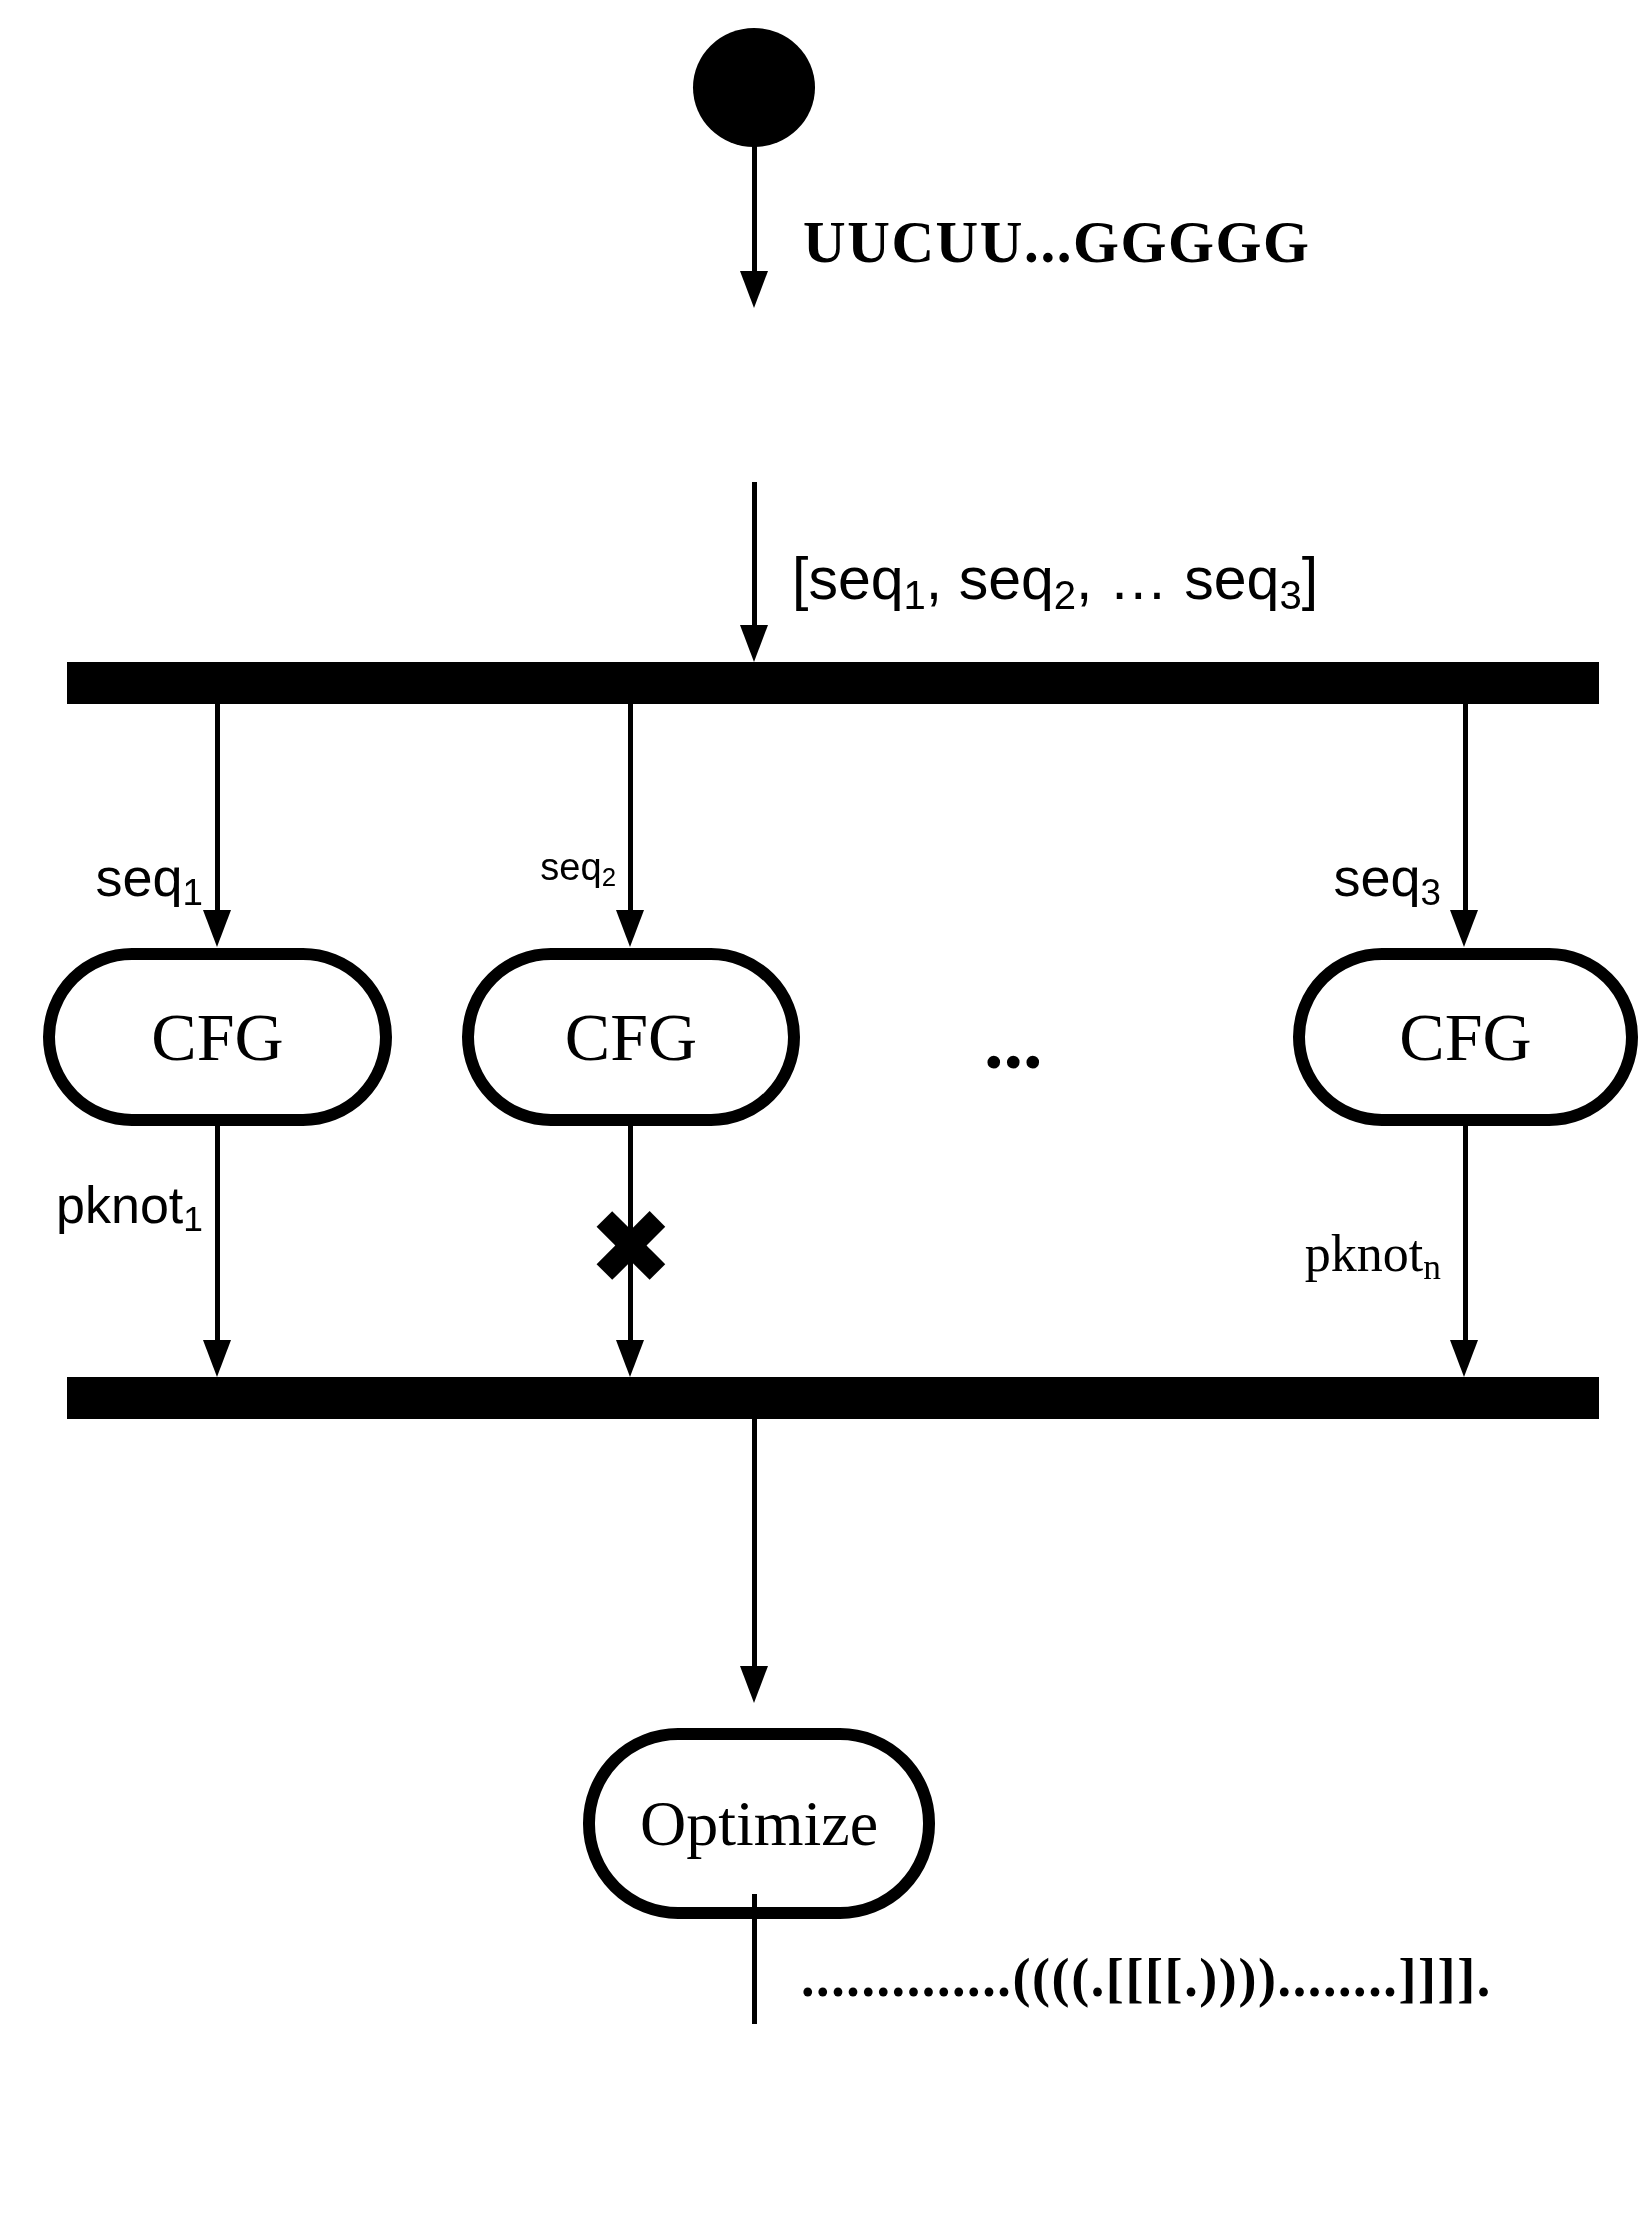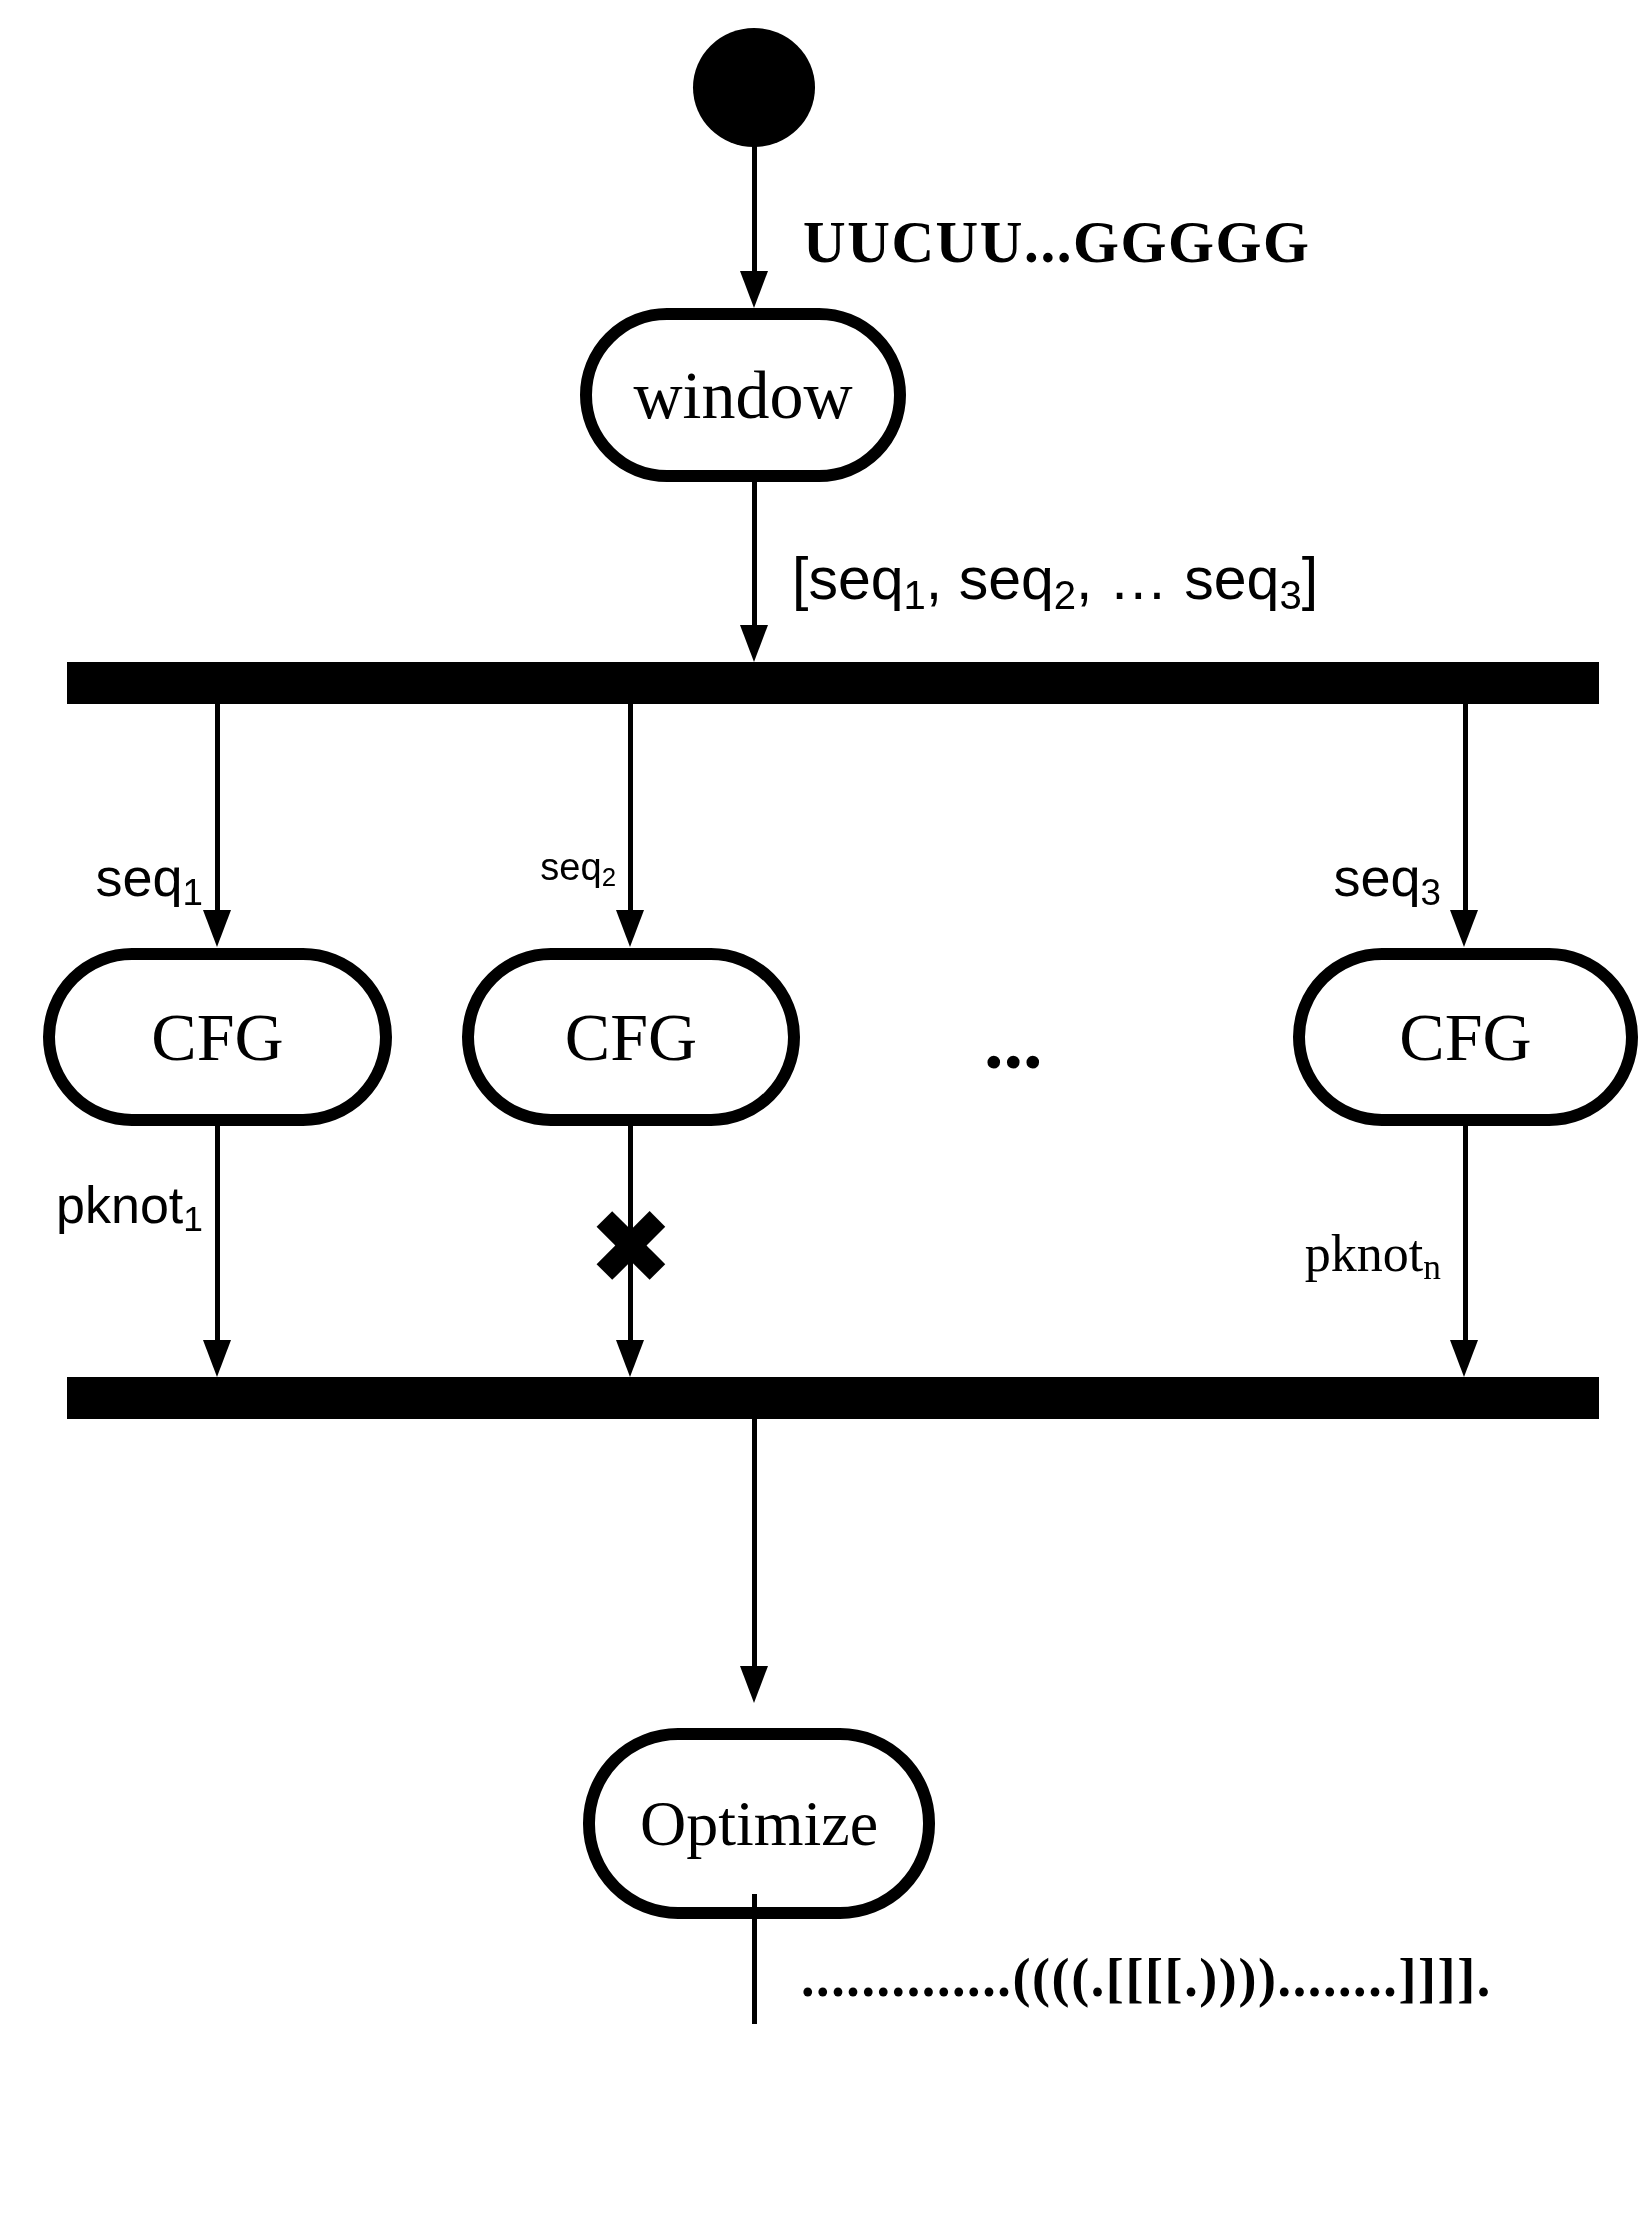--- a/index.html
+++ b/index.html
@@ -81,23 +81,20 @@
 
   <div class="initial"></div>
 
   <div>
     <div class="vline" style="left:752px; top:145px; height:129px;"></div>
     <div class="ahead" style="left:740px; top:271px;"></div>
   </div>
 
   <div class="lbl serif-bold" style="left:803px; top:209px; font-size:59px; letter-spacing:1.6px;">UUCUU...GGGGG</div>
 
-  <div class="node" style="left:580px; top:308px; width:326px; height:174px; border-radius:87px; font-size:68px;">
-    <span>window</span>
-  </div>
 
   <div>
     <div class="vline" style="left:752px; top:482px; height:145px;"></div>
     <div class="ahead" style="left:740px; top:625px;"></div>
   </div>
 
   <div class="lbl sans" style="left:792px; top:546px; font-size:59px;">
     <span>[seq</span><span class="sub">1</span><span>, seq</span><span class="sub">2</span><span>, … seq</span><span class="sub">3</span><span>]</span>
   </div>
 

